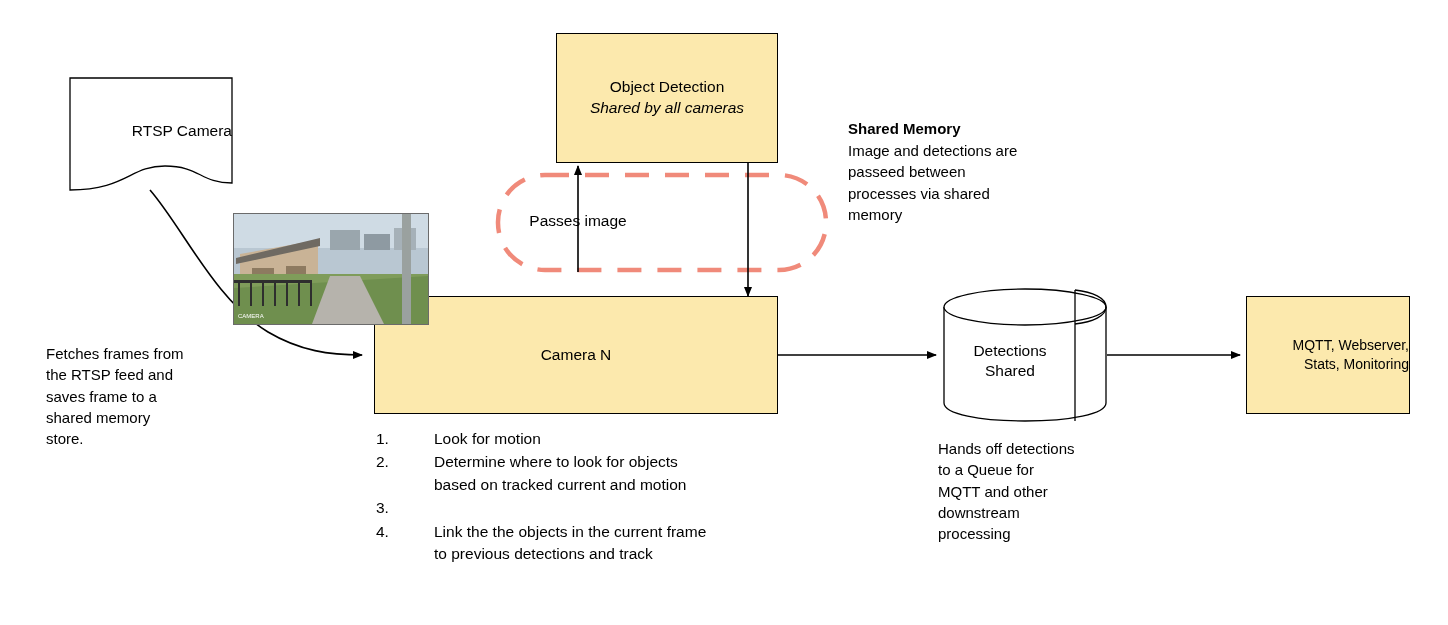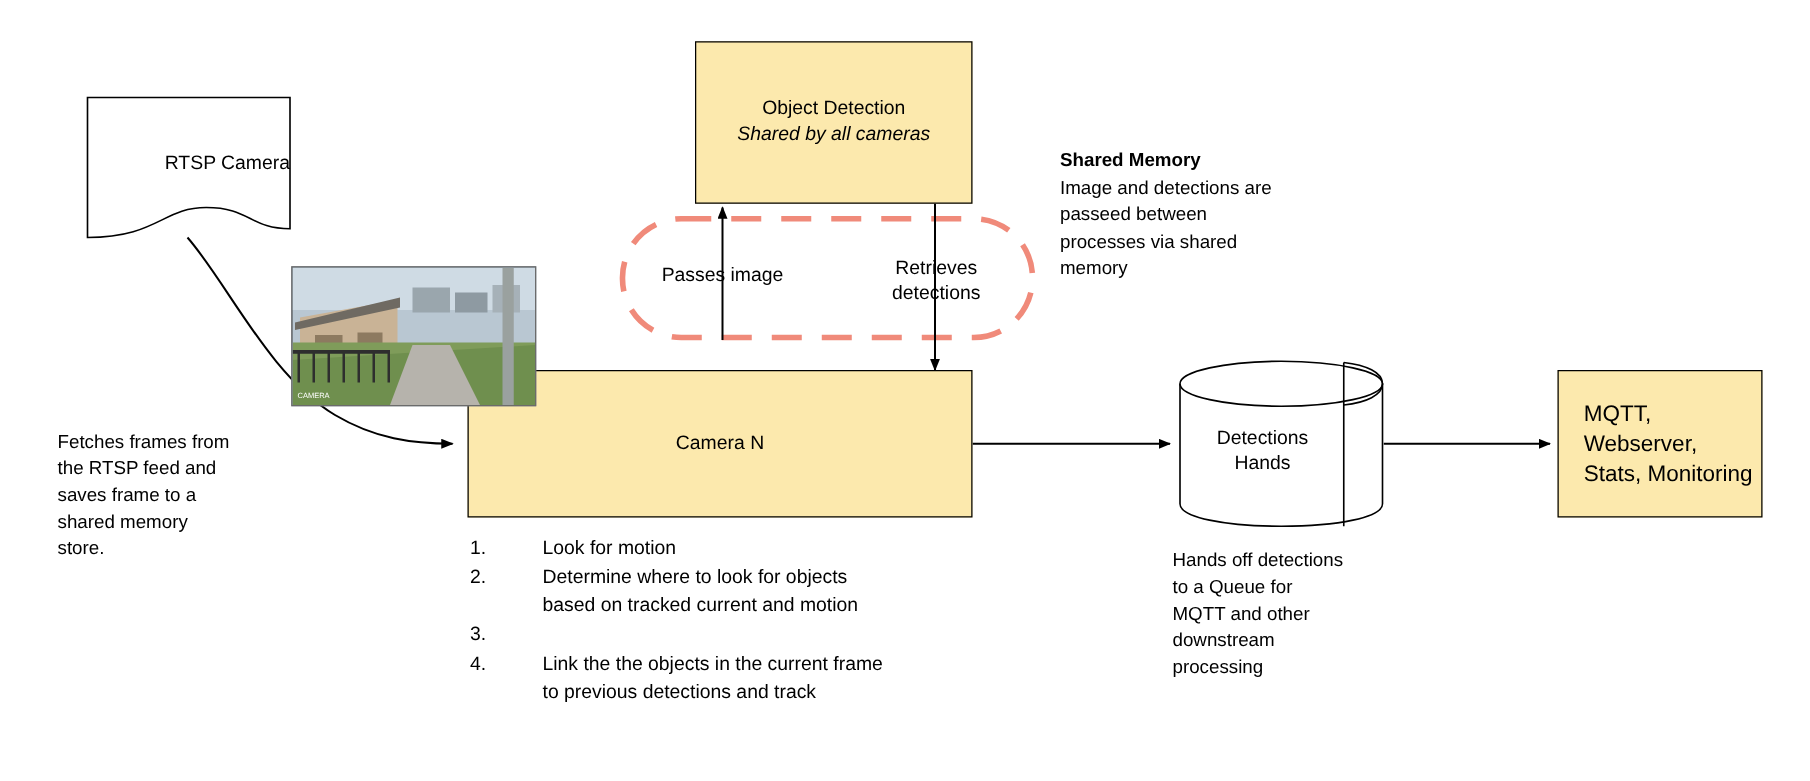--- a/index.html
+++ b/index.html
@@ -94,23 +94,23 @@
   }
   .cyl-label {
     position: absolute;
     width: 100%;
     text-align: center;
     font-size: 15.5px;
     line-height: 1.3;
     top: 34px;
   }
   .mqtt-text {
-    font-size: 18px;
+    font-size: 14px;
     line-height: 1.35;
-    text-align: left;
+    text-align: right;
     padding-left: 20px;
     width: 100%;
     box-sizing: border-box;
   }
 </style>
 </head>
 <body>
 
 <div id="canvas">
 
@@ -183,22 +183,20 @@
       <rect x="76" y="66" width="2" height="26" fill="#2e2e2e"></rect>
 
       <rect x="168" y="0" width="9" height="110" fill="#9aa19f"></rect>
 
       <text x="4" y="104" font-family="Liberation Sans, sans-serif" font-size="6" fill="#ffffff">CAMERA</text>
     </svg>
   </div>
 
   <div class="edge-label" style="left:520px; top:211px; width:116px;">Passes
 image</div>
-  <div class="edge-label" style="left:686px; top:205px; width:126px;">Retrieves
-detections</div>
 
   <div class="plain-text bold" style="left:848px; top:118px; width:250px;">Shared Memory</div>
   <div class="plain-text" style="left:848px; top:140px; width:252px;">Image and detections are
 passeed between
 processes via shared
 memory</div>
 
   <div class="plain-text" style="left:46px; top:343px; width:200px;">Fetches frames from
 the RTSP feed and
 saves frame to a
@@ -221,21 +219,21 @@
     <div class="steps-row">
       <div class="steps-num">4.</div>
       <div class="steps-txt" style="white-space:pre-wrap;">Link the the objects in the current frame
 to previous detections and track</div>
     </div>
   </div>
 
   <div class="node" style="left:944px; top:307px; width:132px; height:114px;">
     <div class="cyl-label">
       <div>Detections</div>
-      <div>Hands</div>
+      <div>Shared</div>
     </div>
   </div>
 
   <div class="plain-text" style="left:938px; top:438px; width:200px;">Hands off detections
 to a Queue for
 MQTT and other
 downstream
 processing</div>
 
   <div class="node box" style="left:1246px; top:296px; width:164px; height:118px; align-items:flex-start;">

